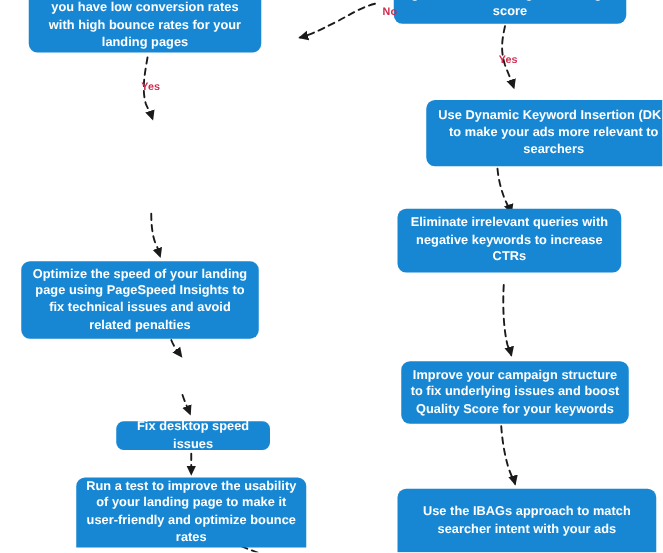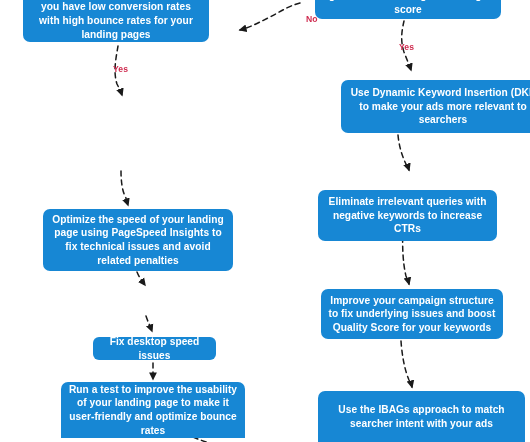--- a/index.html
+++ b/index.html
@@ -98,52 +98,52 @@
     <path d="M403,228 C402,246 403,264 406,276 C408,281 408,280 409,284" fill="none" stroke="#1a1a1a" stroke-width="1.5" stroke-dasharray="5,4" stroke-linecap="round" marker-end="url(#arrowhead)"></path>
 
     <path d="M401,341 C402,356 405,371 409,380 C411,384 411,383 412,387" fill="none" stroke="#1a1a1a" stroke-width="1.5" stroke-dasharray="5,4" stroke-linecap="round" marker-end="url(#arrowhead)"></path>
   </svg>
 
   <div class="node clipped-top" style="left:23px; top:-14px; width:186px; height:56px;">
     <span>below average or average and/or you have low conversion rates with high bounce rates for your landing pages</span>
   </div>
 
 
-  <div class="node" style="left:43px; top:209px; width:190px; height:62px;">
+  <div class="node" style="left:17px; top:209px; width:190px; height:62px;">
     <span>Optimize the speed of your landing page using PageSpeed Insights to fix technical issues and avoid related penalties</span>
   </div>
 
 
   <div class="node small" style="left:93px; top:337px; width:123px; height:23px;">
     <span>Fix desktop speed issues</span>
   </div>
 
   <div class="node clipped-bottom" style="left:61px; top:382px; width:184px; height:56px;align-items:center;">
     <span>Run a test to improve the usability of your landing page to make it user-friendly and optimize bounce rates</span>
   </div>
 
   <div class="node clipped-top" style="left:315px; top:-14px; width:186px; height:33px;">
     <span>gets a below average or average score</span>
   </div>
 
   <div class="node" style="left:312px; top:80px; width:204px; height:53px;margin-left:29px;">
     <span>Use Dynamic Keyword Insertion (DKI) to make your ads more relevant to searchers</span>
   </div>
 
-  <div class="node" style="left:318px; top:190px; width:179px; height:51px;">
+  <div class="node" style="left:318px; top:167px; width:179px; height:51px;">
     <span>Eliminate irrelevant queries with negative keywords to increase CTRs</span>
   </div>
 
   <div class="node" style="left:321px; top:289px; width:182px; height:50px;">
     <span>Improve your campaign structure to fix underlying issues and boost Quality Score for your keywords</span>
   </div>
 
   <div class="node clipped-bottom" style="left:318px; top:391px; width:207px; height:51px;">
     <span>Use the IBAGs approach to match searcher intent with your ads</span>
   </div>
 
-  <div class="edge-label" style="left:262px; top:14px;padding-left:44px;">No</div>
+  <div class="edge-label" style="left:262px; top:4px;padding-left:44px;">No</div>
 
   <div class="edge-label" style="left:113px; top:64px;">Yes</div>
 
   <div class="edge-label" style="left:399px; top:42px;">Yes</div>
 
 </div>
 
 </body></html>

